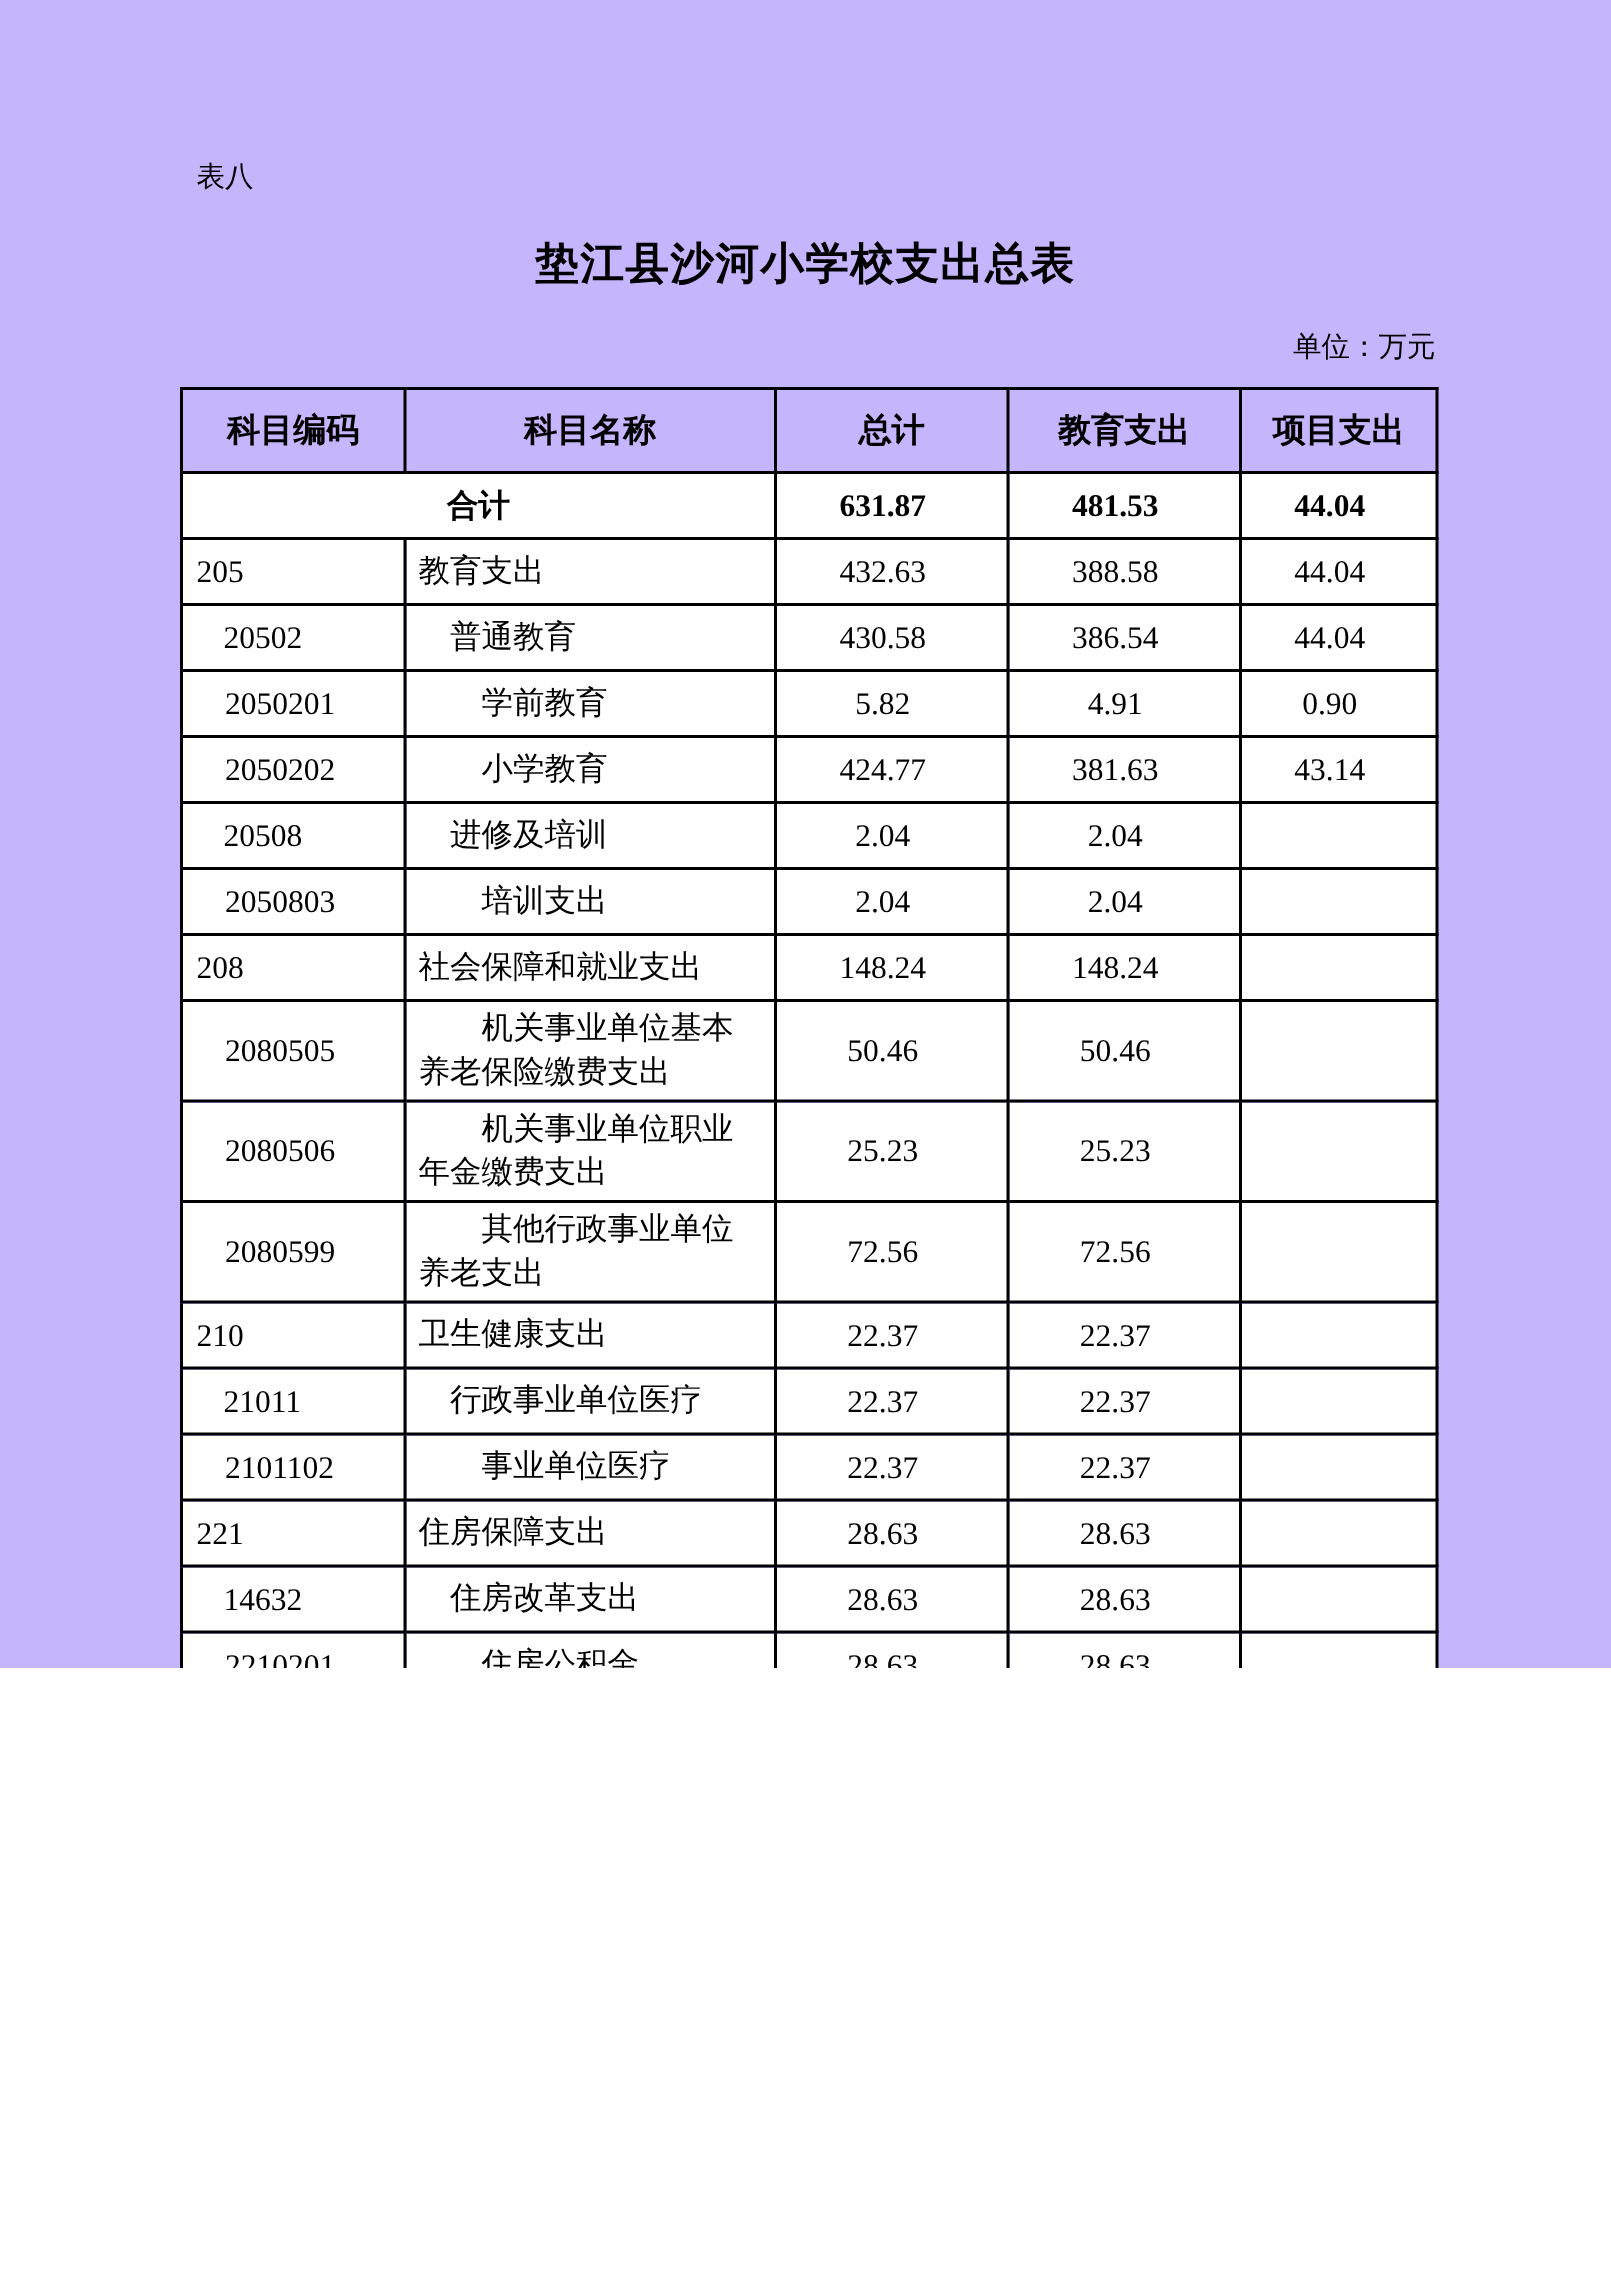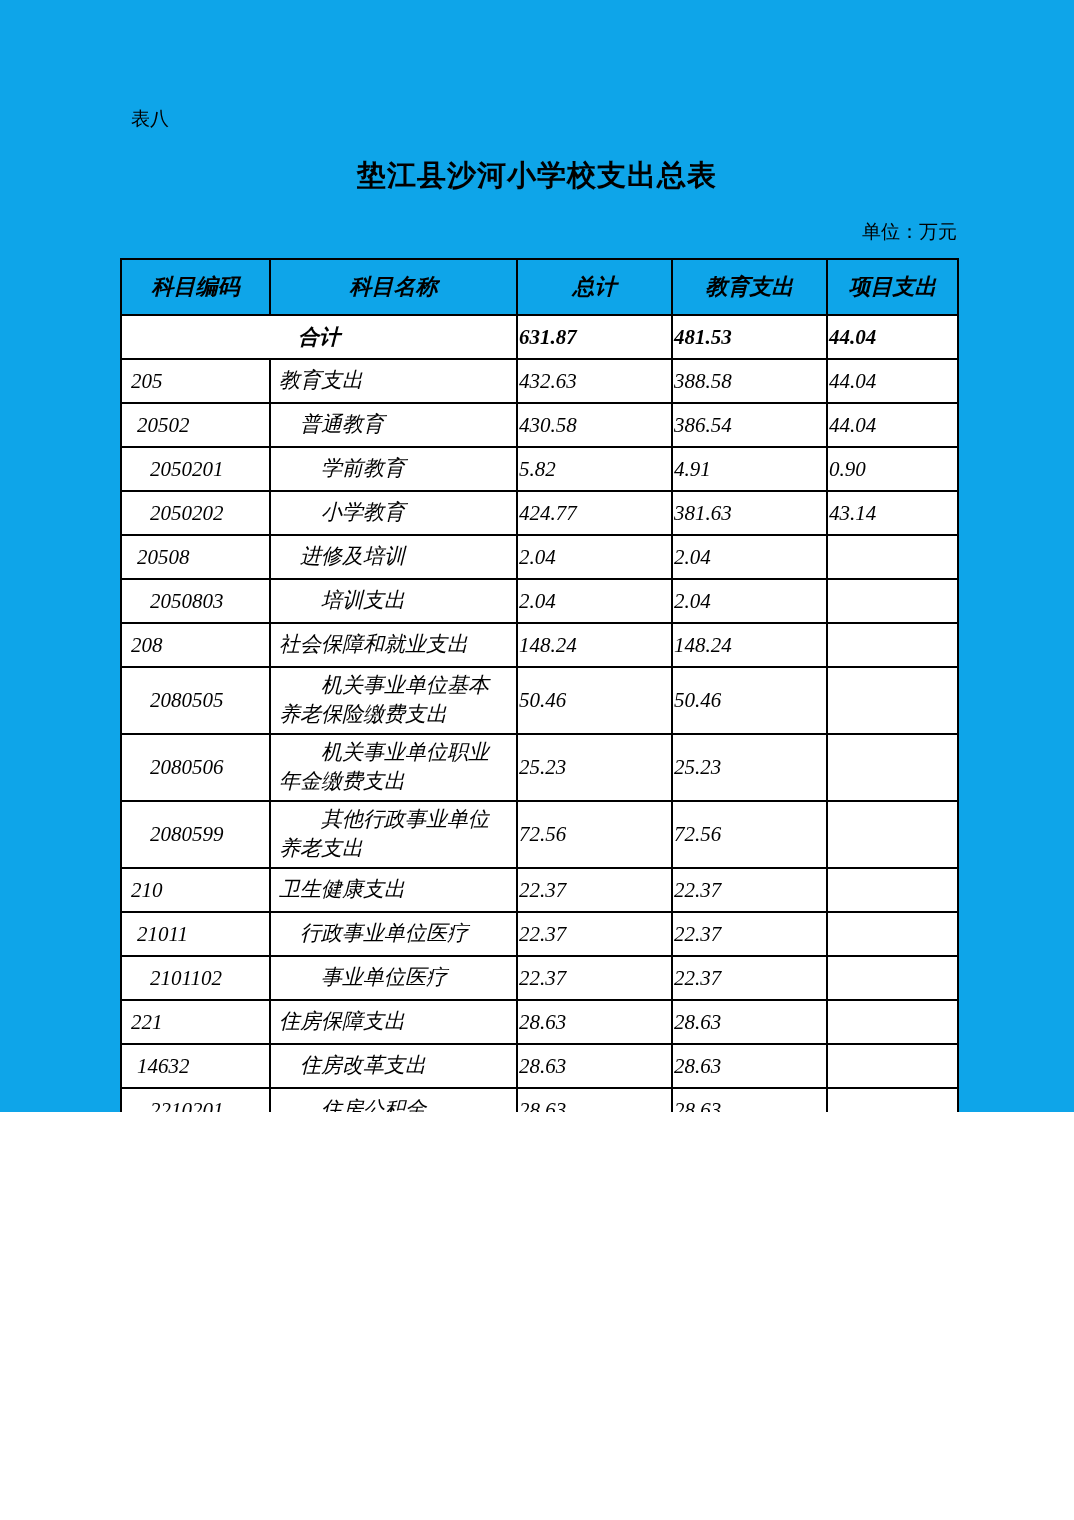--- a/index.html
+++ b/index.html
@@ -4,21 +4,21 @@
 <style>
   html, body {
     margin: 0;
     padding: 0;
     background: #ffffff;
   }
   .sheet {
     position: relative;
     width: 1074px;
     height: 1112px;
-    background: #0ea5e9;
+    background: #c4b5fd;
     color: #000000;
     font-family: "Liberation Serif", serif;
     overflow: hidden;
   }
   .sheet-label {
     position: absolute;
     left: 131px;
     top: 107px;
     font-size: 19px;
     line-height: 24px;
@@ -44,21 +44,20 @@
     font-size: 19px;
     line-height: 24px;
   }
   table.budget {
     position: absolute;
     left: 120px;
     top: 258px;
     width: 837px;
     border-collapse: collapse;
     table-layout: fixed;
-    font-style: italic;
   }
   table.budget th,
   table.budget td {
     border: 2px solid #000000;
     overflow: hidden;
   }
   table.budget th {
     height: 54px;
     font-family: "Liberation Sans", sans-serif;
     font-weight: bold;
@@ -77,32 +76,32 @@
     text-align: center;
     padding: 0;
   }
   tbody tr.data-row td { height: 35px; }
   td.code {
     font-size: 20px;
     padding-right: 4px;
     white-space: nowrap;
   }
   td.code.lv1 { padding-left: 9px; }
-  td.code.lv2 { padding-left: 15px; }
+  td.code.lv2 { padding-left: 27px; }
   td.code.lv3 { padding-left: 28px; }
   td.name {
     padding: 3px 10px 4px 8px;
     line-height: 29px;
     word-break: break-all;
   }
   td.name.ind1 { text-indent: 0; }
   td.name.ind2 { text-indent: 21px; margin-top: 37px; }
   td.name.ind3 { text-indent: 42px; }
   td.num {
-    text-align: left;
+    text-align: center;
     padding-right: 13px;
     white-space: nowrap;
   }
 </style>
 </head>
 <body>
 
 <div class="sheet">
 
   <div class="sheet-label">表八</div>

